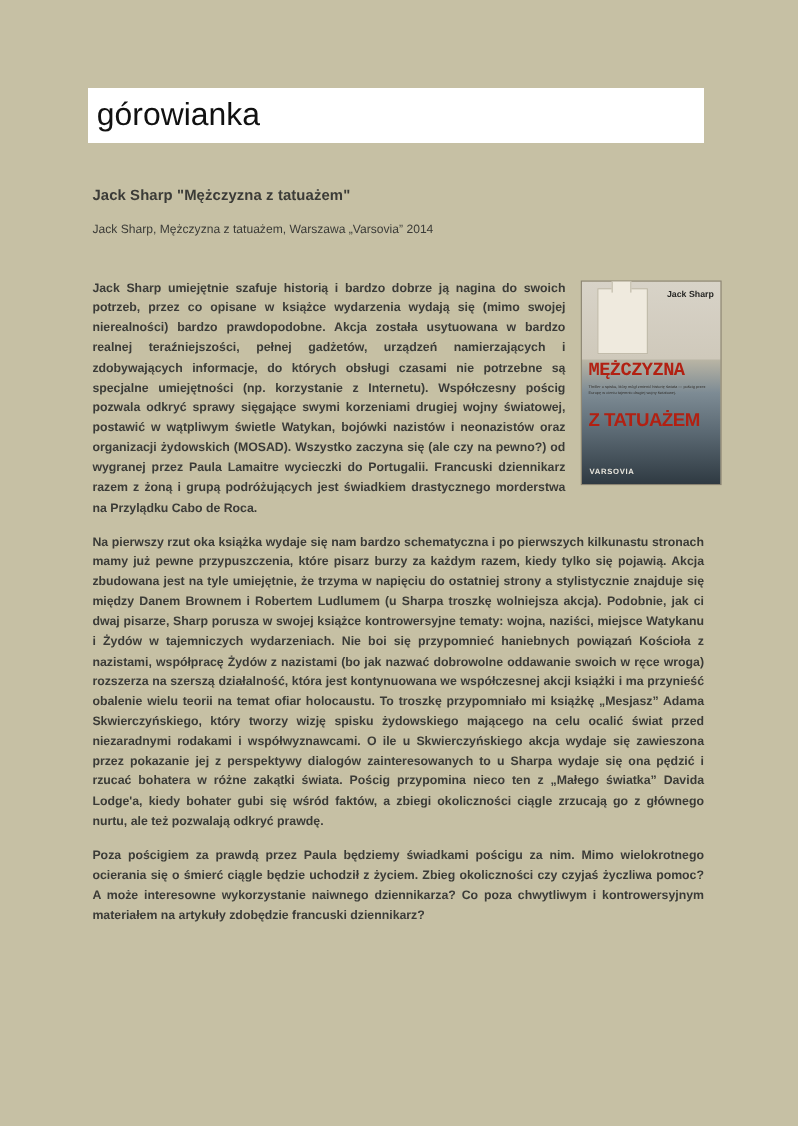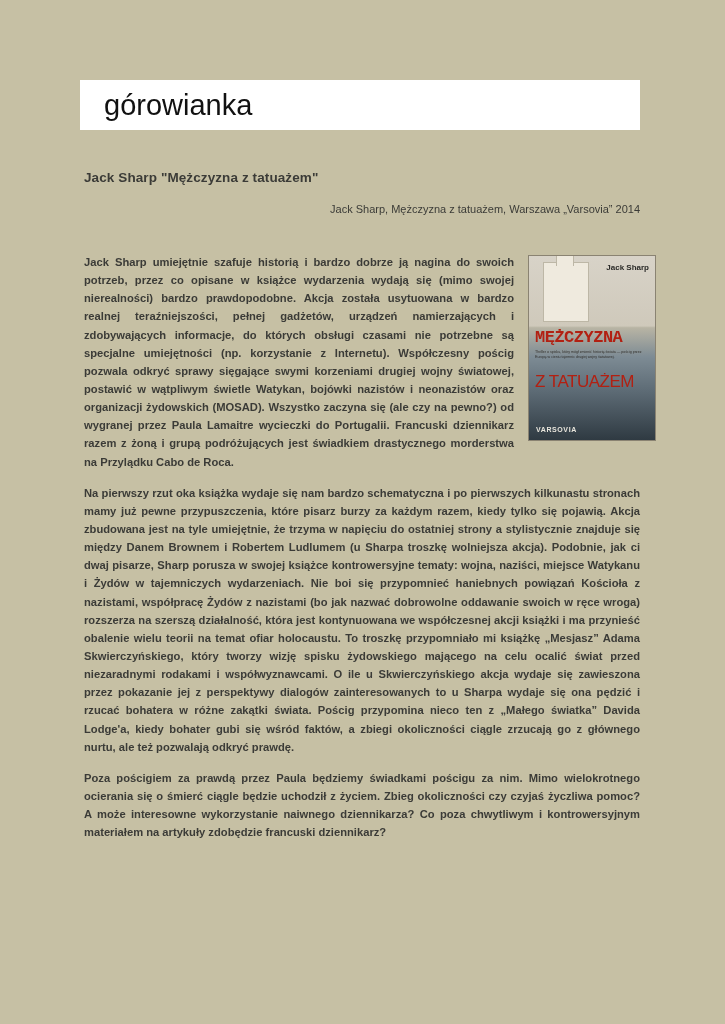--- a/index.html
+++ b/index.html
@@ -27,21 +27,21 @@
     width: 560px;
     height: 50px;
     background: #ffffff;
     display: flex;
     align-items: center;
   }
   .masthead-title {
     font-size: 29px;
     font-weight: 400;
     color: #111111;
-    padding-left: 24px;
+    padding-left: 8px;
     letter-spacing: 0px;
     font-family: "Liberation Sans", sans-serif;
   }
   .content {
     position: absolute;
     left: 84px;
     top: 170px;
     width: 556px;
   }
   .article-title {
@@ -54,21 +54,20 @@
   .source-link {
     font-size: 11px;
     color: #3b3b37;
     margin: 0 0 18px 2px;
     word-break: break-all;
   }
   .citation {
     font-size: 11px;
     color: #3b3b37;
     margin: 0 0 38px 0;
-    text-align: right;
   }
   .body-text p {
     font-size: 11.2px;
     line-height: 1.62;
     text-align: justify;
     margin: 0 0 13px 0;
     color: #3b3b37;
     font-weight: bold;
   }
   .cover-wrap {
@@ -132,21 +131,21 @@
     width: 112px;
     font-size: 3.6px;
     line-height: 1.35;
     color: #33302c;
   }
   .cover .c-title2 {
     position: absolute;
     left: 6px;
     top: 116px;
     font-size: 17px;
-    font-weight: normal;
+    font-weight: bold;
     color: #b22012;
     letter-spacing: -0.5px;
   }
   .cover .c-publisher {
     position: absolute;
     left: 7px;
     bottom: 7px;
     font-size: 7px;
     font-weight: bold;
     color: #e9e6dd;

